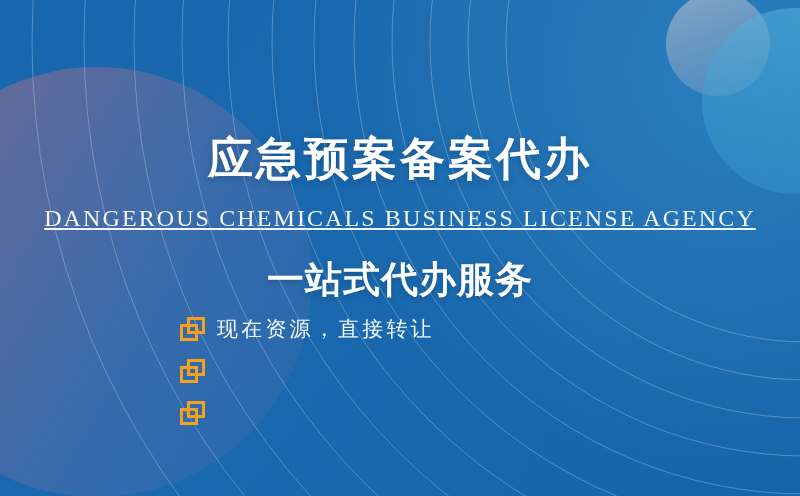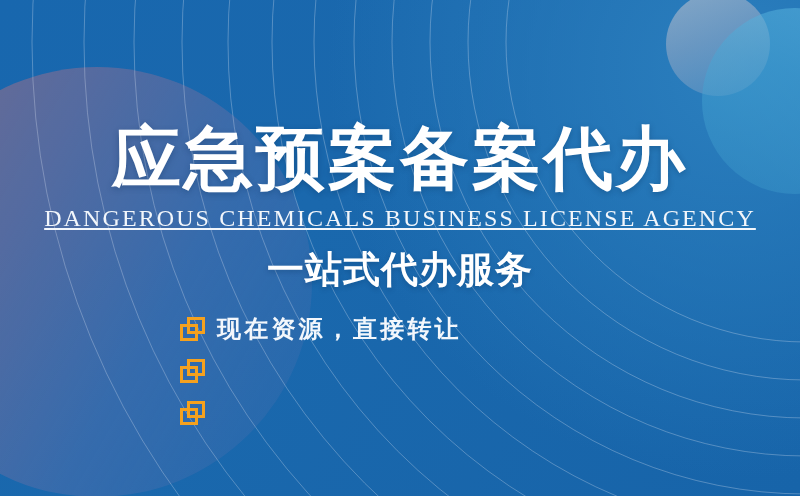--- a/index.html
+++ b/index.html
@@ -93,21 +93,21 @@
     inset: 0;
   }
 
   .title {
     position: absolute;
     left: 0;
     right: 0;
     top: 119px;
     text-align: center;
     color: #ffffff;
-    font-size: 69px;
+    font-size: 45px;
     line-height: 80px;
     font-weight: bold;
     letter-spacing: 3px;
     text-shadow: 0 2px 6px rgba(6,44,82,0.30);
     white-space: nowrap;
   }
 
   .subtitle-en {
     position: absolute;
     left: 0;
@@ -120,21 +120,21 @@
     line-height: 24px;
     letter-spacing: 2.1px;
     white-space: nowrap;
     text-decoration: underline;
   }
 
   .tagline {
     position: absolute;
     left: 0;
     right: 0;
-    top: 247px;
+    top: 257px;
     text-align: center;
     color: #ffffff;
     font-size: 37px;
     line-height: 46px;
     font-weight: bold;
     letter-spacing: 1px;
     text-shadow: 0 2px 5px rgba(6,44,82,0.28);
     white-space: nowrap;
   }
 
@@ -154,25 +154,25 @@
   }
   .feature-icon {
     flex: 0 0 auto;
     width: 25px;
     height: 24px;
     margin-right: 12px;
     display: block;
   }
   .feature-text {
     color: #f3f7fc;
-    font-size: 24px;
+    font-size: 21px;
     line-height: 24px;
     letter-spacing: 3.2px;
     white-space: nowrap;
-    font-weight: bold;
+    font-weight: normal;
   }
 </style>
 </head>
 <body>
 
 <div id="banner">
 
   <div class="deco">
     <div class="circle-left"></div>
 

